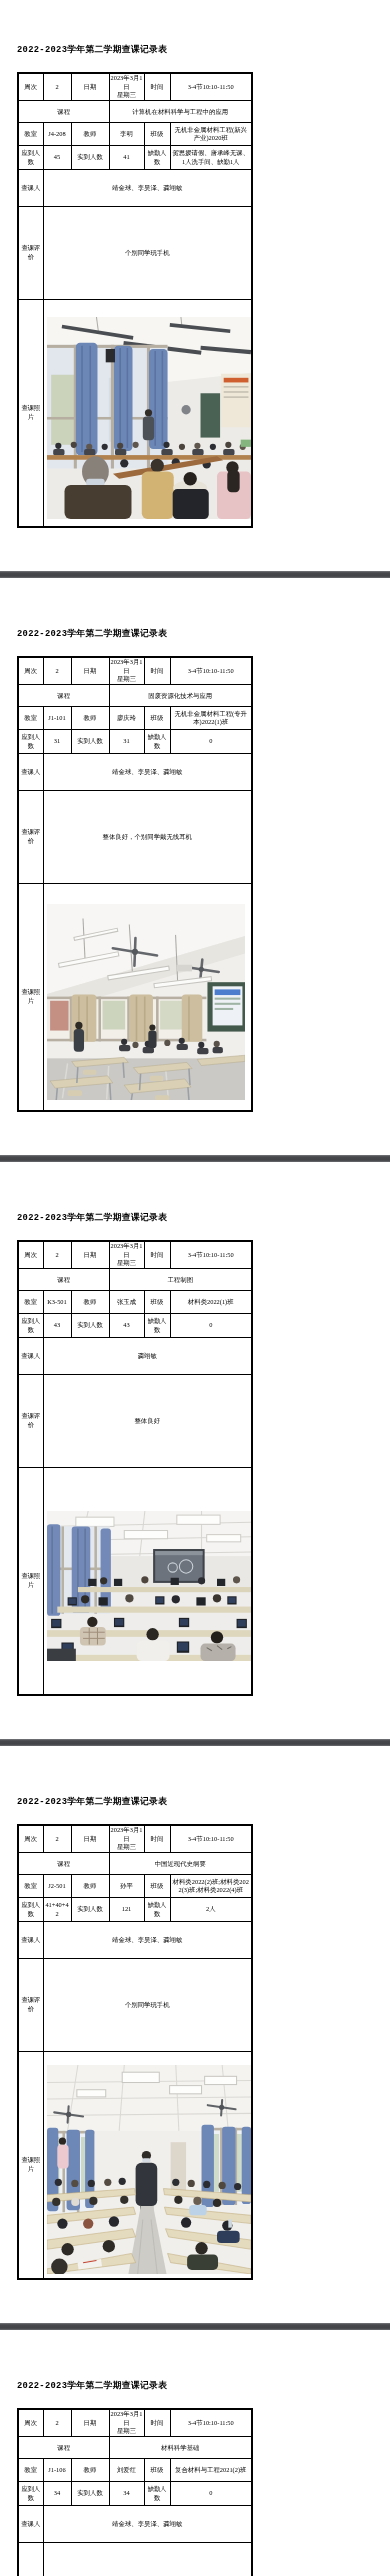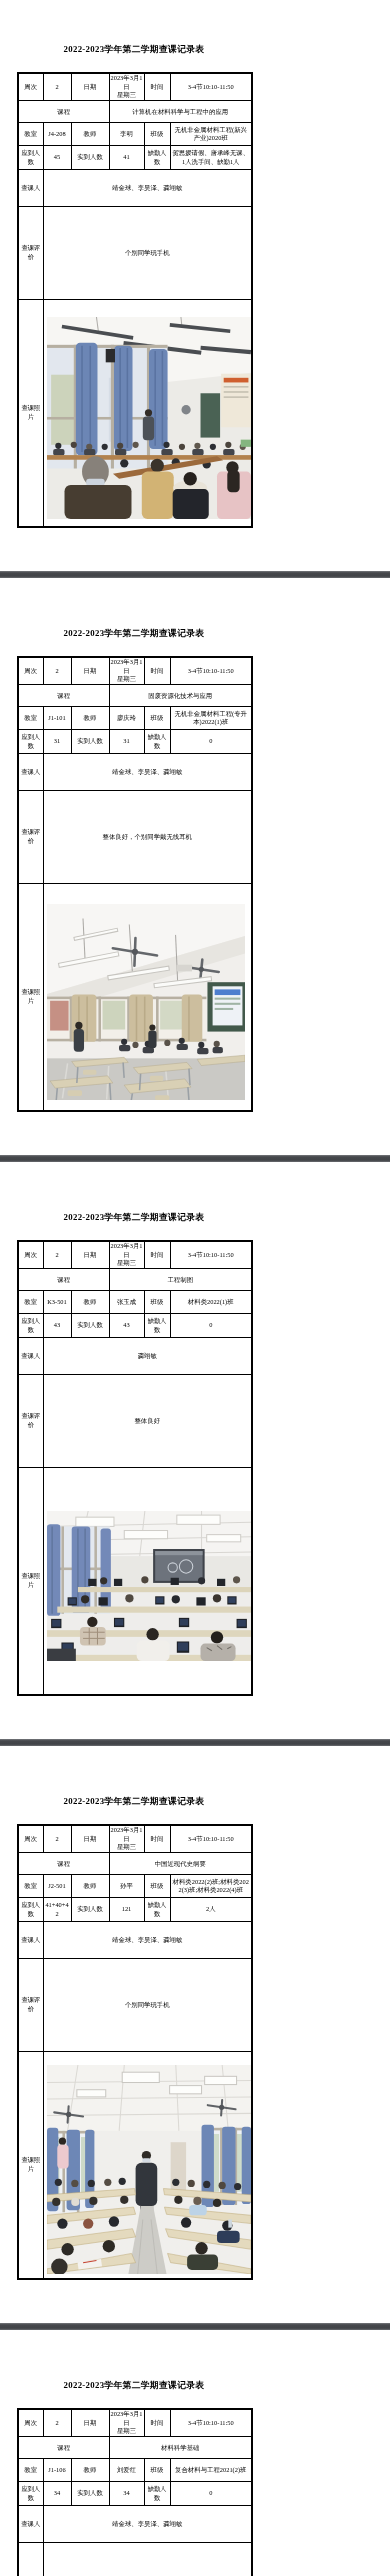--- a/index.html
+++ b/index.html
@@ -1,20 +1,20 @@
 <!DOCTYPE html>
 <html style="font-size:8.2px"><head>
 <meta charset="utf-8">
 <style>
   html,body{margin:0;padding:0;background:#ffffff;}
   body{width:390px;font-family:"Liberation Serif","DejaVu Serif",serif;color:#111;}
   .page{position:relative;width:390px;height:584px;overflow:hidden;background:#fff;}
   .content{margin-left:17px;width:234px;padding-top:44px;}
-  .title{font-family:Liberation Serif, serif;font-weight:bold;
-         font-size:8.8px;text-align:center;margin:0 0 15.5px 0;letter-spacing:0.3px;color:#000;}
+  .title{font-family:Liberation Mono, monospace;font-weight:bold;
+         font-size:8.8px;text-align:left;margin:0 0 15.5px 0;letter-spacing:0.3px;color:#000;}
   table.record{border-collapse:collapse;table-layout:fixed;width:234px;border:2.1px solid #000;}
   table.record td{border:1.5px solid #000;text-align:center;vertical-align:middle;
          font-size:6.4px;line-height:1.35;padding:0.5px 1px;word-break:break-all;color:#000;}
   col.c1{width:25px}col.c2{width:28px}col.c3{width:38px}col.c4{width:35px}col.c5{width:26px}col.c6{width:82px}
   tr.r1 td{height:21.6px}
   tr.r2 td{height:20px}
   tr.r3 td{height:20.6px}
   tr.r4 td{height:22px}
   tr.r5 td{height:35px}
   tr.r6 td{height:91px}

